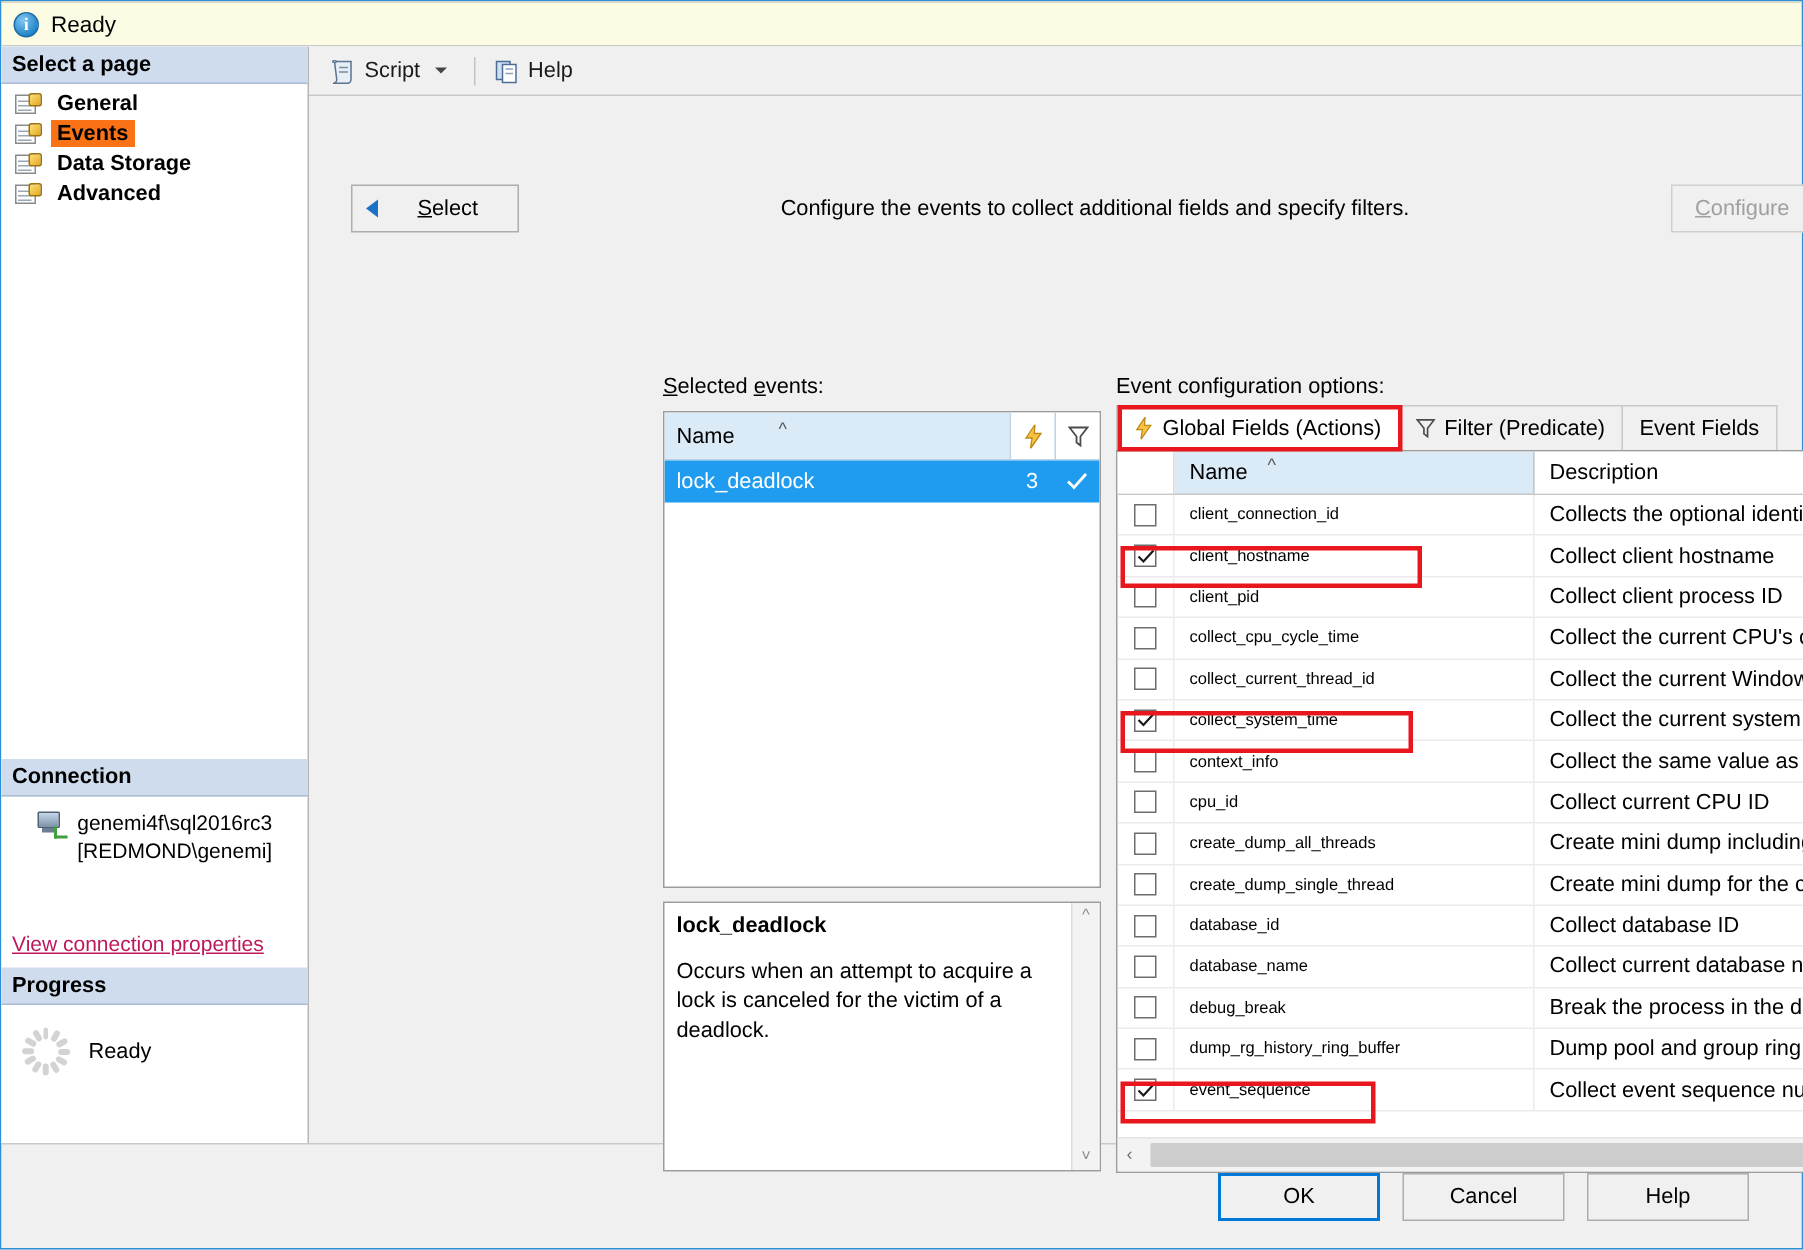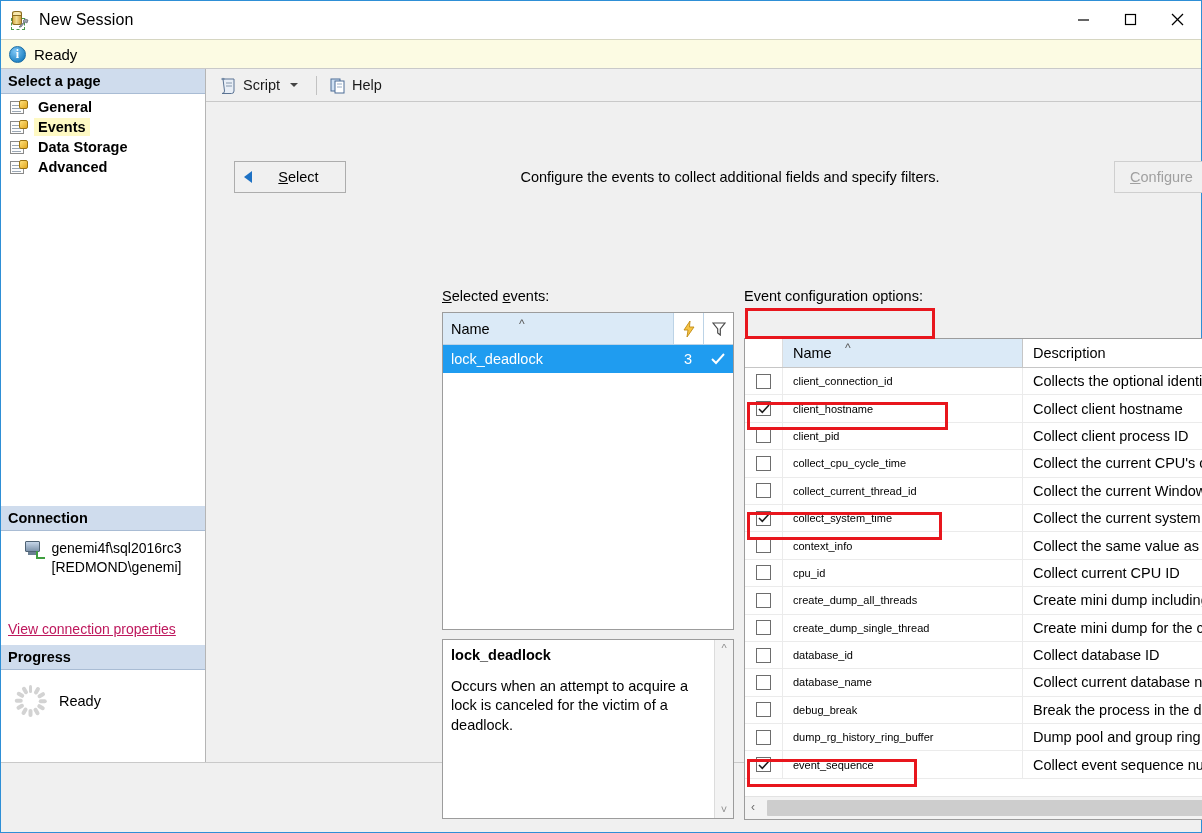--- a/index.html
+++ b/index.html
@@ -84,21 +84,21 @@
     background: #cfdced; color: #000;
     font-size: 14.5px; font-weight: bold;
     padding: 4px 0 4px 7px; border-bottom: 1px solid #a9bcd4;
   }
   .pagelist { padding: 3px 0 0 0; flex: 0 0 auto; }
   .page-item {
     display: flex; align-items: center; gap: 6px;
     padding: 1px 0 1px 9px; font-size: 14.5px; color: #000; cursor: default; font-weight: bold;
   }
   .page-item .lbl { padding: 1px 4px; }
-  .page-item.selected .lbl { background: #fef9c3; }
+  .page-item.selected .lbl { background: #f97316; }
   .page-ico { width: 18px; height: 15px; position: relative; flex: 0 0 18px; }
   .page-ico .sheet {
     position: absolute; left: 0; top: 1px; width: 14px; height: 13px;
     background: #fdfdfd; border: 1px solid #8a8a8a;
   }
   .page-ico .l1,.page-ico .l2,.page-ico .l3 {
     position: absolute; left: 2px; height: 1px; background: #9aa7b5; width: 9px;
   }
   .page-ico .l1 { top: 5px; } .page-ico .l2 { top: 8px; } .page-ico .l3 { top: 11px; }
   .page-ico .star {
@@ -301,48 +301,20 @@
     font-size: 14.5px; color: #000; display: flex; align-items: center; justify-content: center;
     cursor: default;
   }
   .fbtn.primary { border: 2px solid #0078d7; }
 </style>
 </head>
 <body>
 
 <div class="window">
 
-  <div class="titlebar">
-    <div class="title-icon">
-      <div class="dots"></div>
-      <div class="cyl"></div>
-      <svg class="wrench" viewBox="0 0 12 11">
-        <path d="M1 9 L6 4 L5 3 L7 1 L10 2 L9 5 L7 4 L3 9 Z" fill="#9aa3ad" stroke="#5d6670" stroke-width="0.7"></path>
-      </svg>
-    </div>
-    <div class="title-text">New Session</div>
-    <div class="win-btns">
-      <div class="win-btn">
-        <svg width="13" height="13" viewBox="0 0 13 13">
-            <line x1="1" y1="7" x2="12" y2="7" stroke="#000" stroke-width="1.2"></line>
-          </svg>
-      </div>
-      <div class="win-btn">
-        <svg width="13" height="13" viewBox="0 0 13 13">
-            <rect x="1.5" y="1.5" width="10" height="10" fill="none" stroke="#000" stroke-width="1.2"></rect>
-          </svg>
-      </div>
-      <div class="win-btn">
-        <svg width="15" height="15" viewBox="0 0 15 15">
-            <line x1="2" y1="2" x2="13" y2="13" stroke="#000" stroke-width="1.3"></line>
-            <line x1="13" y1="2" x2="2" y2="13" stroke="#000" stroke-width="1.3"></line>
-          </svg>
-      </div>
-    </div>
-  </div>
 
   <div class="readybar">
     <div class="info-icon">i</div>
     <div class="ready-text">Ready</div>
   </div>
 
   <div class="body">
 
     <div class="leftpane">
       <div class="section-head">Select a page</div>
@@ -509,20 +481,37 @@
           <div class="desc-inner">
             <div class="desc-title">lock_deadlock</div>
             <div class="desc-text">Occurs when an attempt to acquire a lock is canceled for the victim of a deadlock.</div>
           </div>
           <div class="vscroll">
             <span class="vs-arrow">^</span>
             <span class="vs-arrow">˅</span>
           </div>
         </div>
 
+        <div class="tabs">
+          <div class="tab active">
+            <svg width="13" height="15" viewBox="0 0 14 16">
+                <path d="M8 0 L2 9 H6 L5 16 L12 6 H7.5 Z" fill="#f6c344" stroke="#c08a12" stroke-width="0.9"></path>
+              </svg>
+            <span>Global Fields (Actions)</span>
+          </div>
+          <div class="tab">
+            <svg width="13" height="13" viewBox="0 0 14 14">
+                <path d="M1 1 H13 L8.3 7 V13 L5.7 11 V7 Z" fill="none" stroke="#4a4a4a" stroke-width="1.2"></path>
+              </svg>
+            <span>Filter (Predicate)</span>
+          </div>
+          <div class="tab">
+            <span>Event Fields</span>
+          </div>
+        </div>
 
         <div class="fields-panel">
           <div class="fp-top">
             <div class="fp-table">
               <div class="ft-head">
                 <div class="ft-h-chk"></div>
                 <div class="ft-h-name">
                   <span>Name</span>
                   <span class="sg-chev">^</span>
                 </div>

